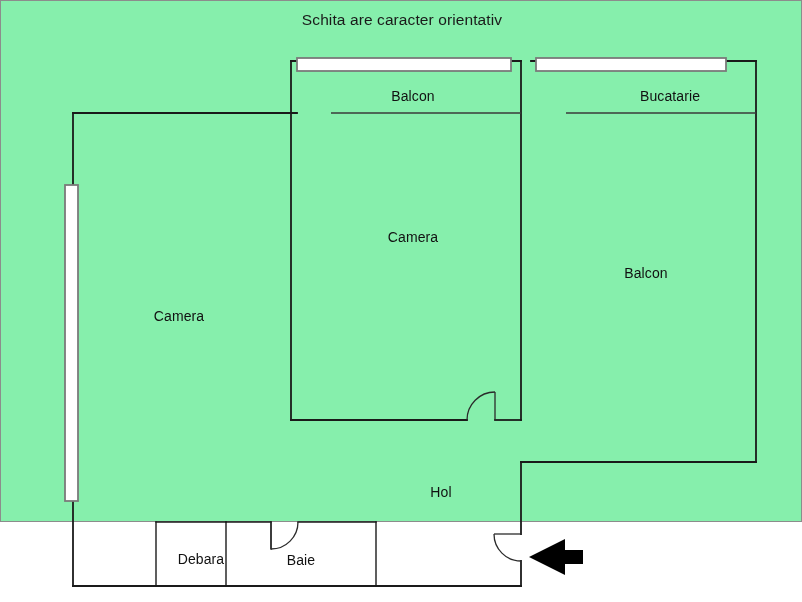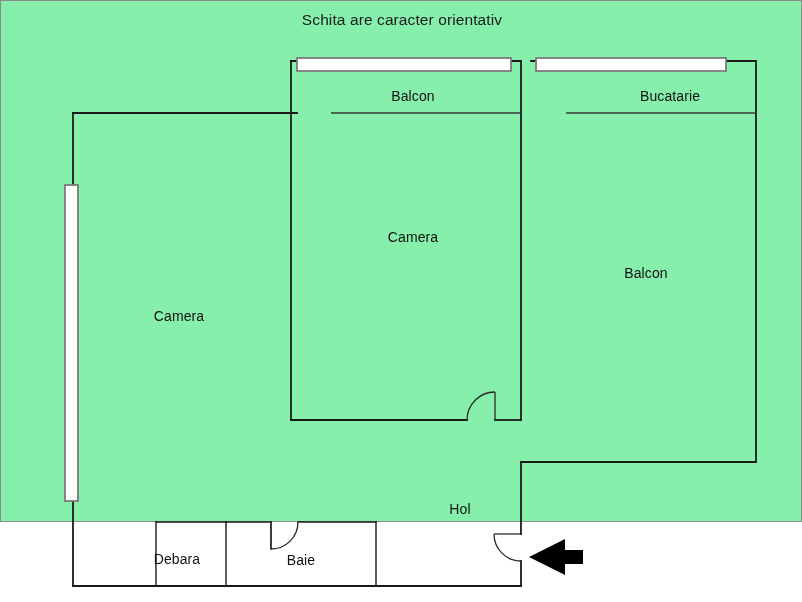--- a/index.html
+++ b/index.html
@@ -121,19 +121,19 @@
   <div class="room-label" style="left:412px; top:95px;">Balcon</div>
 
   <div class="room-label" style="left:645px; top:95px;margin-left:24px;">Bucatarie</div>
 
   <div class="room-label" style="left:412px; top:236px;">Camera</div>
 
   <div class="room-label" style="left:645px; top:272px;">Balcon</div>
 
   <div class="room-label" style="left:178px; top:315px;">Camera</div>
 
-  <div class="room-label" style="left:440px; top:508px;margin-left:19px;">Hol</div>
+  <div class="room-label" style="left:440px; top:491px;">Hol</div>
 
-  <div class="room-label" style="left:176px; top:558px;">Debara</div>
+  <div class="room-label" style="left:200px; top:558px;">Debara</div>
 
   <div class="room-label" style="left:300px; top:559px;text-align:center;">Baie</div>
 
 </div>
 
 </body></html>

